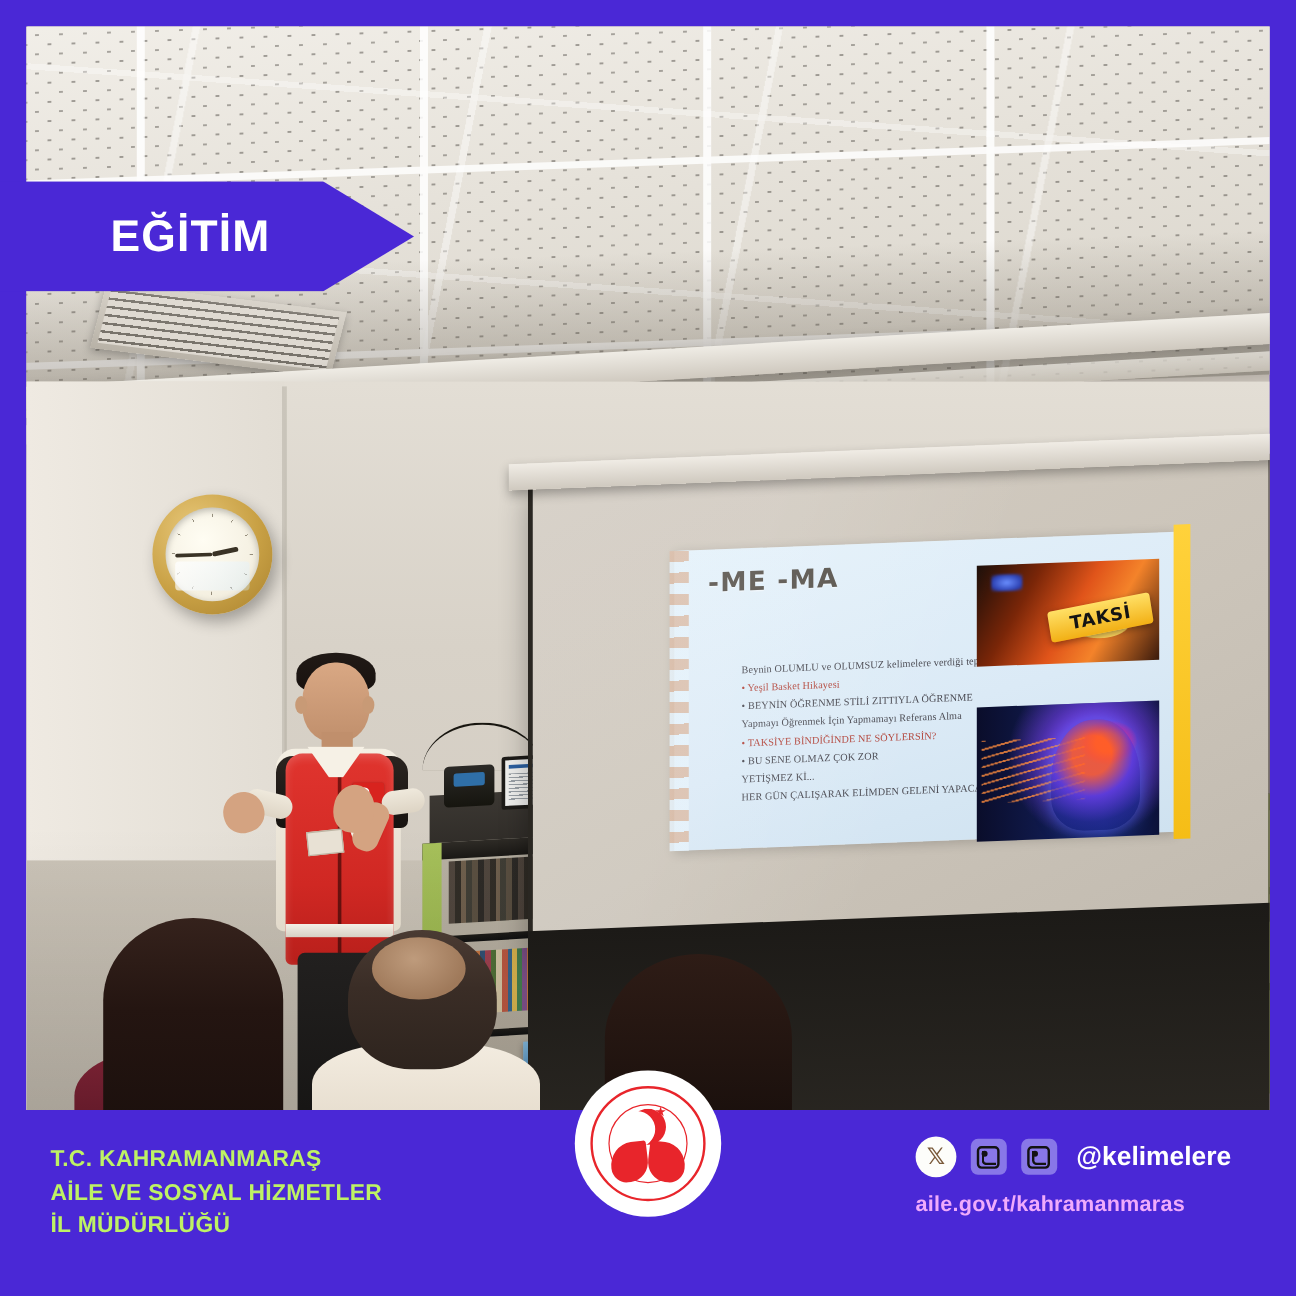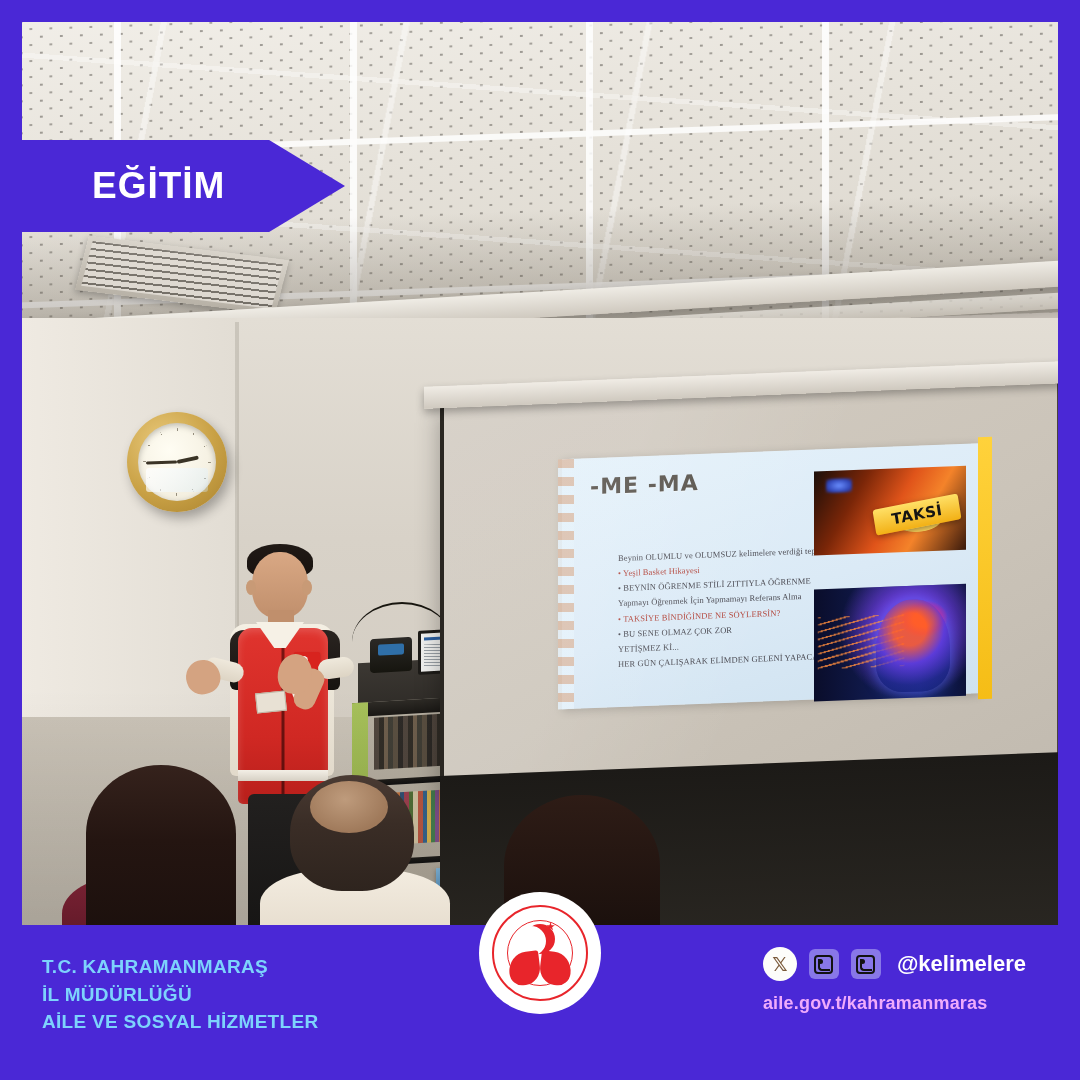--- a/index.html
+++ b/index.html
@@ -437,21 +437,21 @@
   }
 
   .photo-shade{
     position:absolute;inset:0;
     background:linear-gradient(to bottom, rgba(0,0,0,0) 72%, rgba(0,0,0,.1) 100%);
     pointer-events:none;
   }
 
   
   .ribbon{
-    position:absolute;left:0;top:140px;width:345px;height:92px;
+    position:absolute;left:0;top:151px;width:345px;height:92px;
     background:#4A28D6;
     clip-path:polygon(0 0, 78% 0, 100% 50%, 78% 100%, 0 100%);
     display:flex;align-items:center;
     z-index:20;
   }
   .ribbon span{
     margin-left:92px;
     color:#fff;font-weight:bold;font-size:37px;letter-spacing:1px;
   }
 
@@ -496,21 +496,21 @@
   }
 
   
   .footer{
     position:absolute;left:0;right:0;bottom:0;height:155px;
     background:#4A28D6;
     z-index:25;
   }
   .org{
     position:absolute;left:42px;top:28px;
-    color:#7dd3fc;font-weight:bold;font-size:19px;line-height:1.45;letter-spacing:.3px;
+    color:#bef264;font-weight:bold;font-size:19px;line-height:1.45;letter-spacing:.3px;
   }
 
   .emblem{
     position:absolute;left:50%;transform:translateX(-50%);
     bottom:68px;width:118px;height:118px;
     border-radius:50%;background:#fff;
     box-shadow:0 0 0 2px #fff;
     z-index:30;
   }
   .em-dots{
@@ -730,22 +730,22 @@
     <div class="em-ring"></div>
     <div class="em-ring2"></div>
     <div class="em-crescent"></div>
     <div class="em-ministar"></div>
     <div class="em-hands"></div>
   </div>
 
   <div class="footer">
     <div class="org">
       <div>T.C. KAHRAMANMARAŞ</div>
+      <div>AİLE VE SOSYAL HİZMETLER</div>
       <div>İL MÜDÜRLÜĞÜ</div>
-      <div>AİLE VE SOSYAL HİZMETLER</div>
     </div>
 
     <div class="social">
       <div class="soc-row">
         <div class="soc-x">𝕏</div>
         <div class="soc-box">
           <div class="soc-glyph"></div>
         </div>
         <div class="soc-box">
           <div class="soc-glyph"></div>

